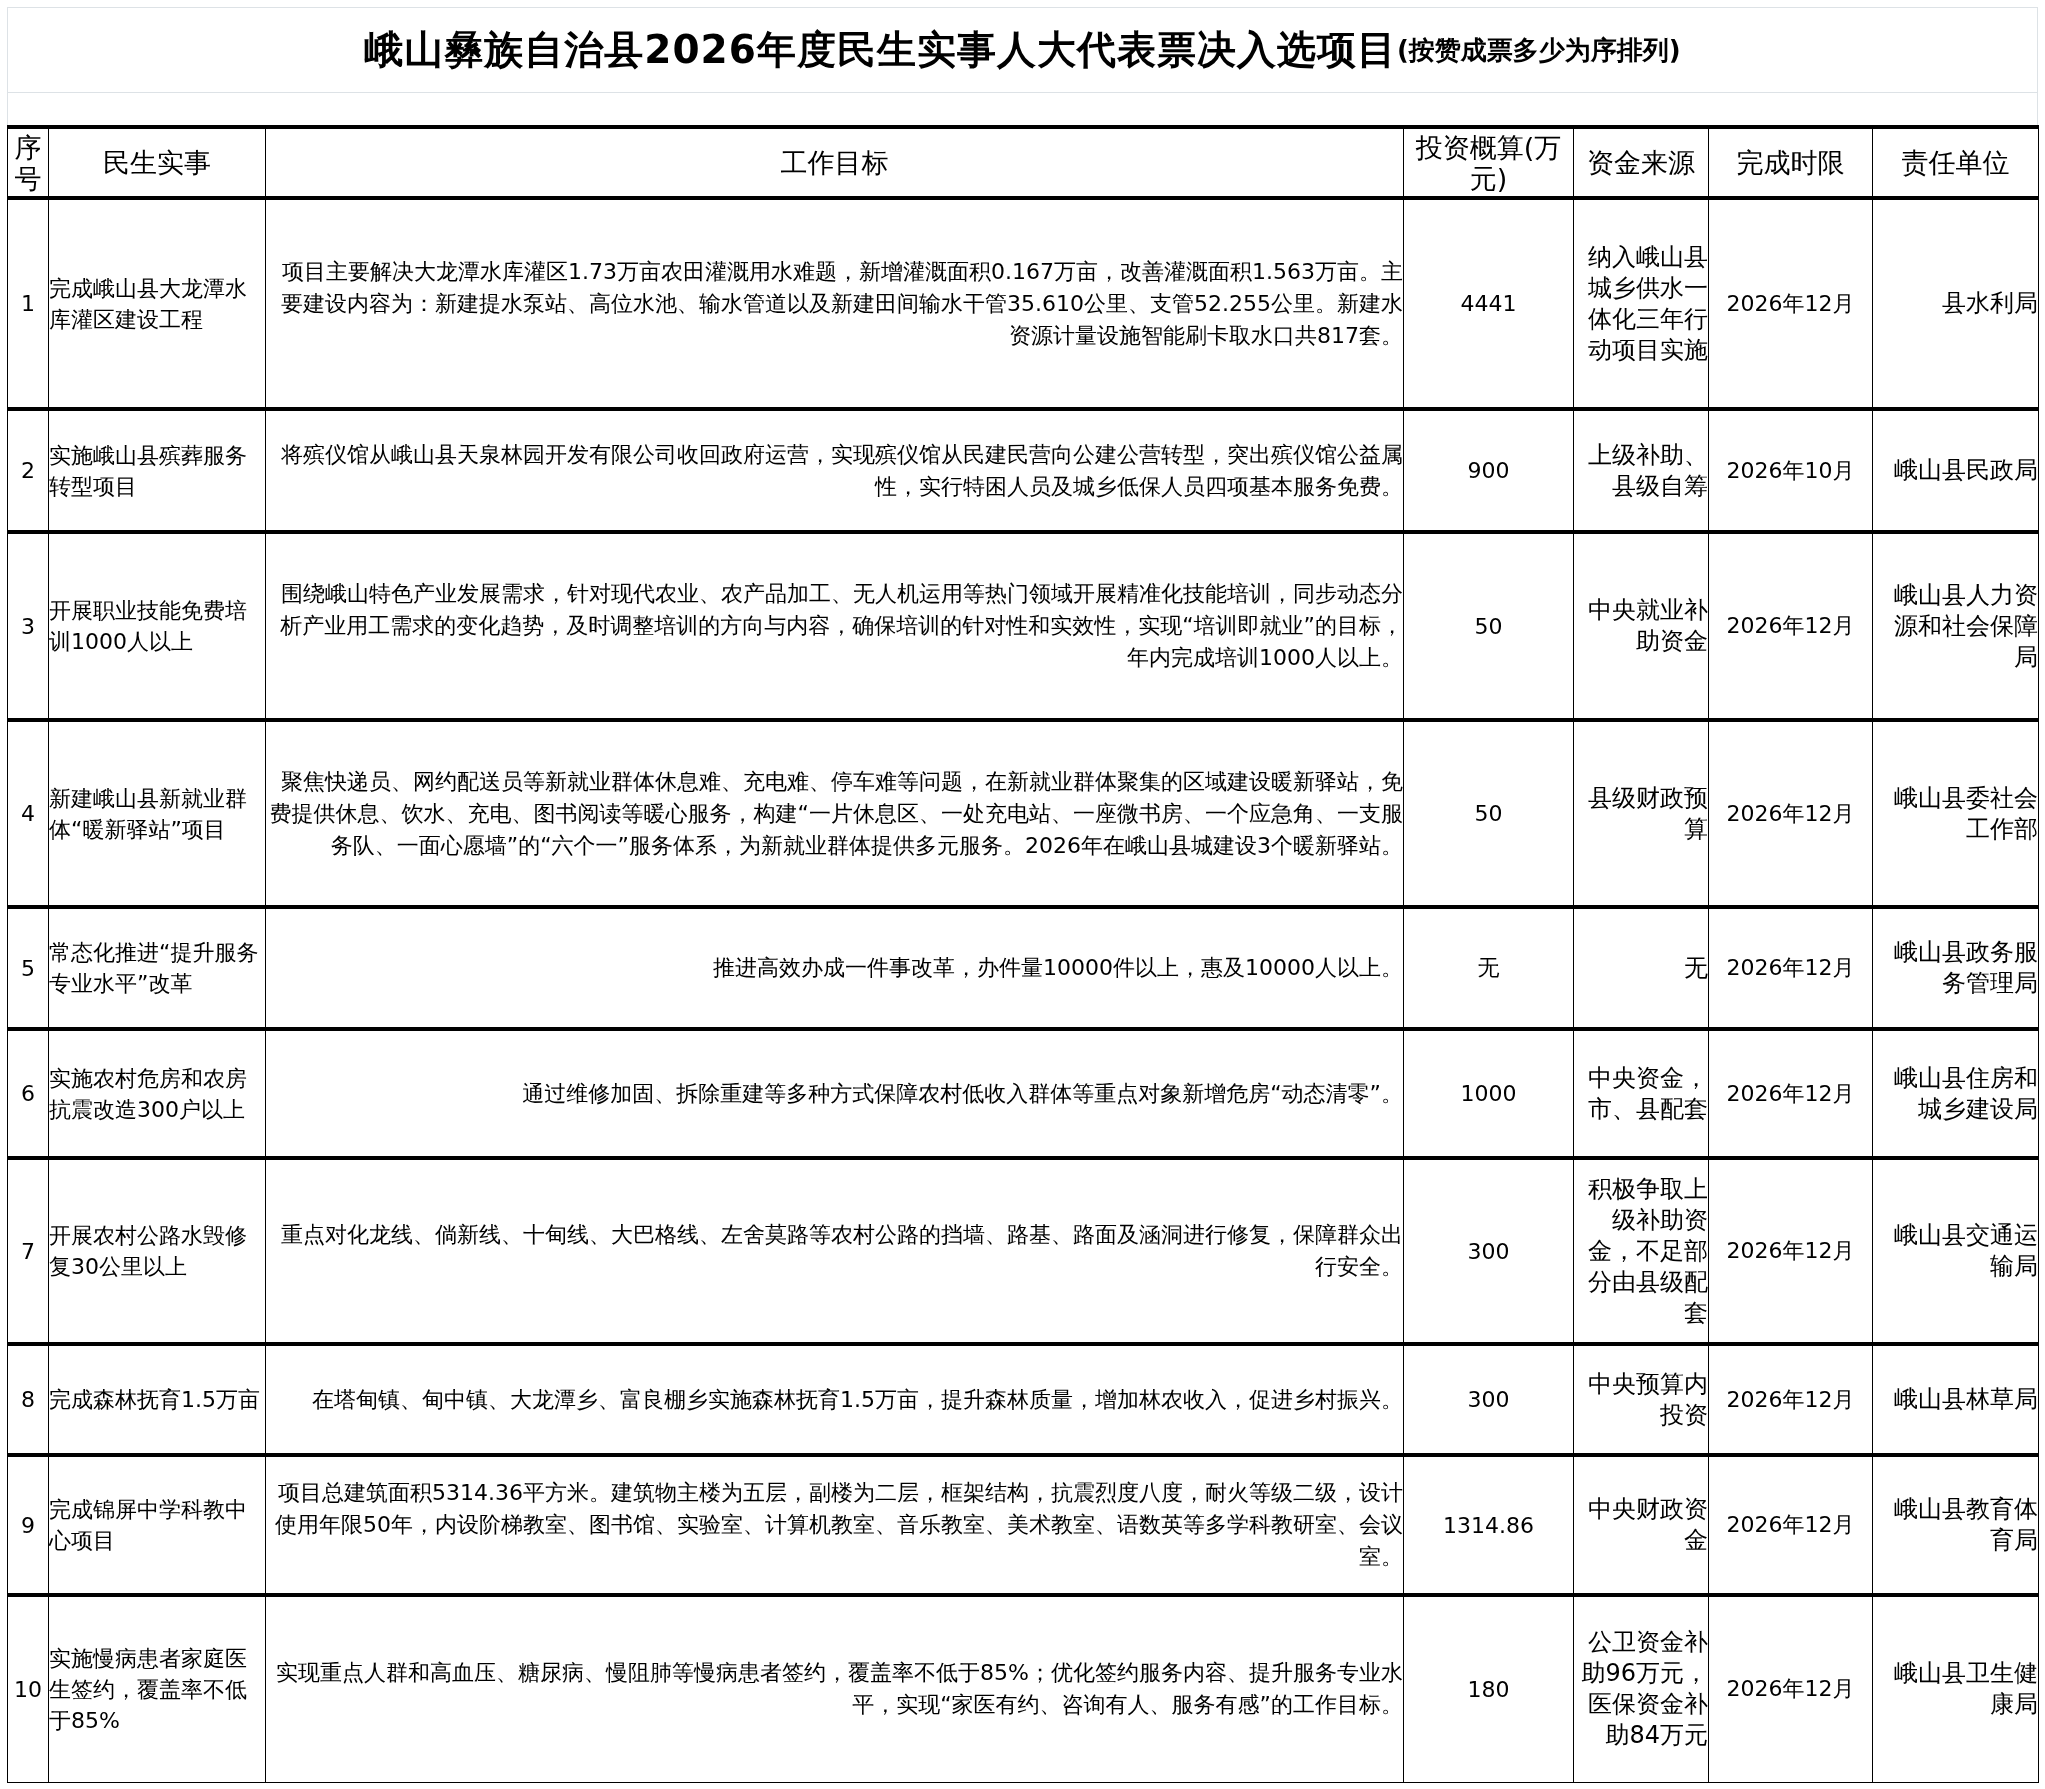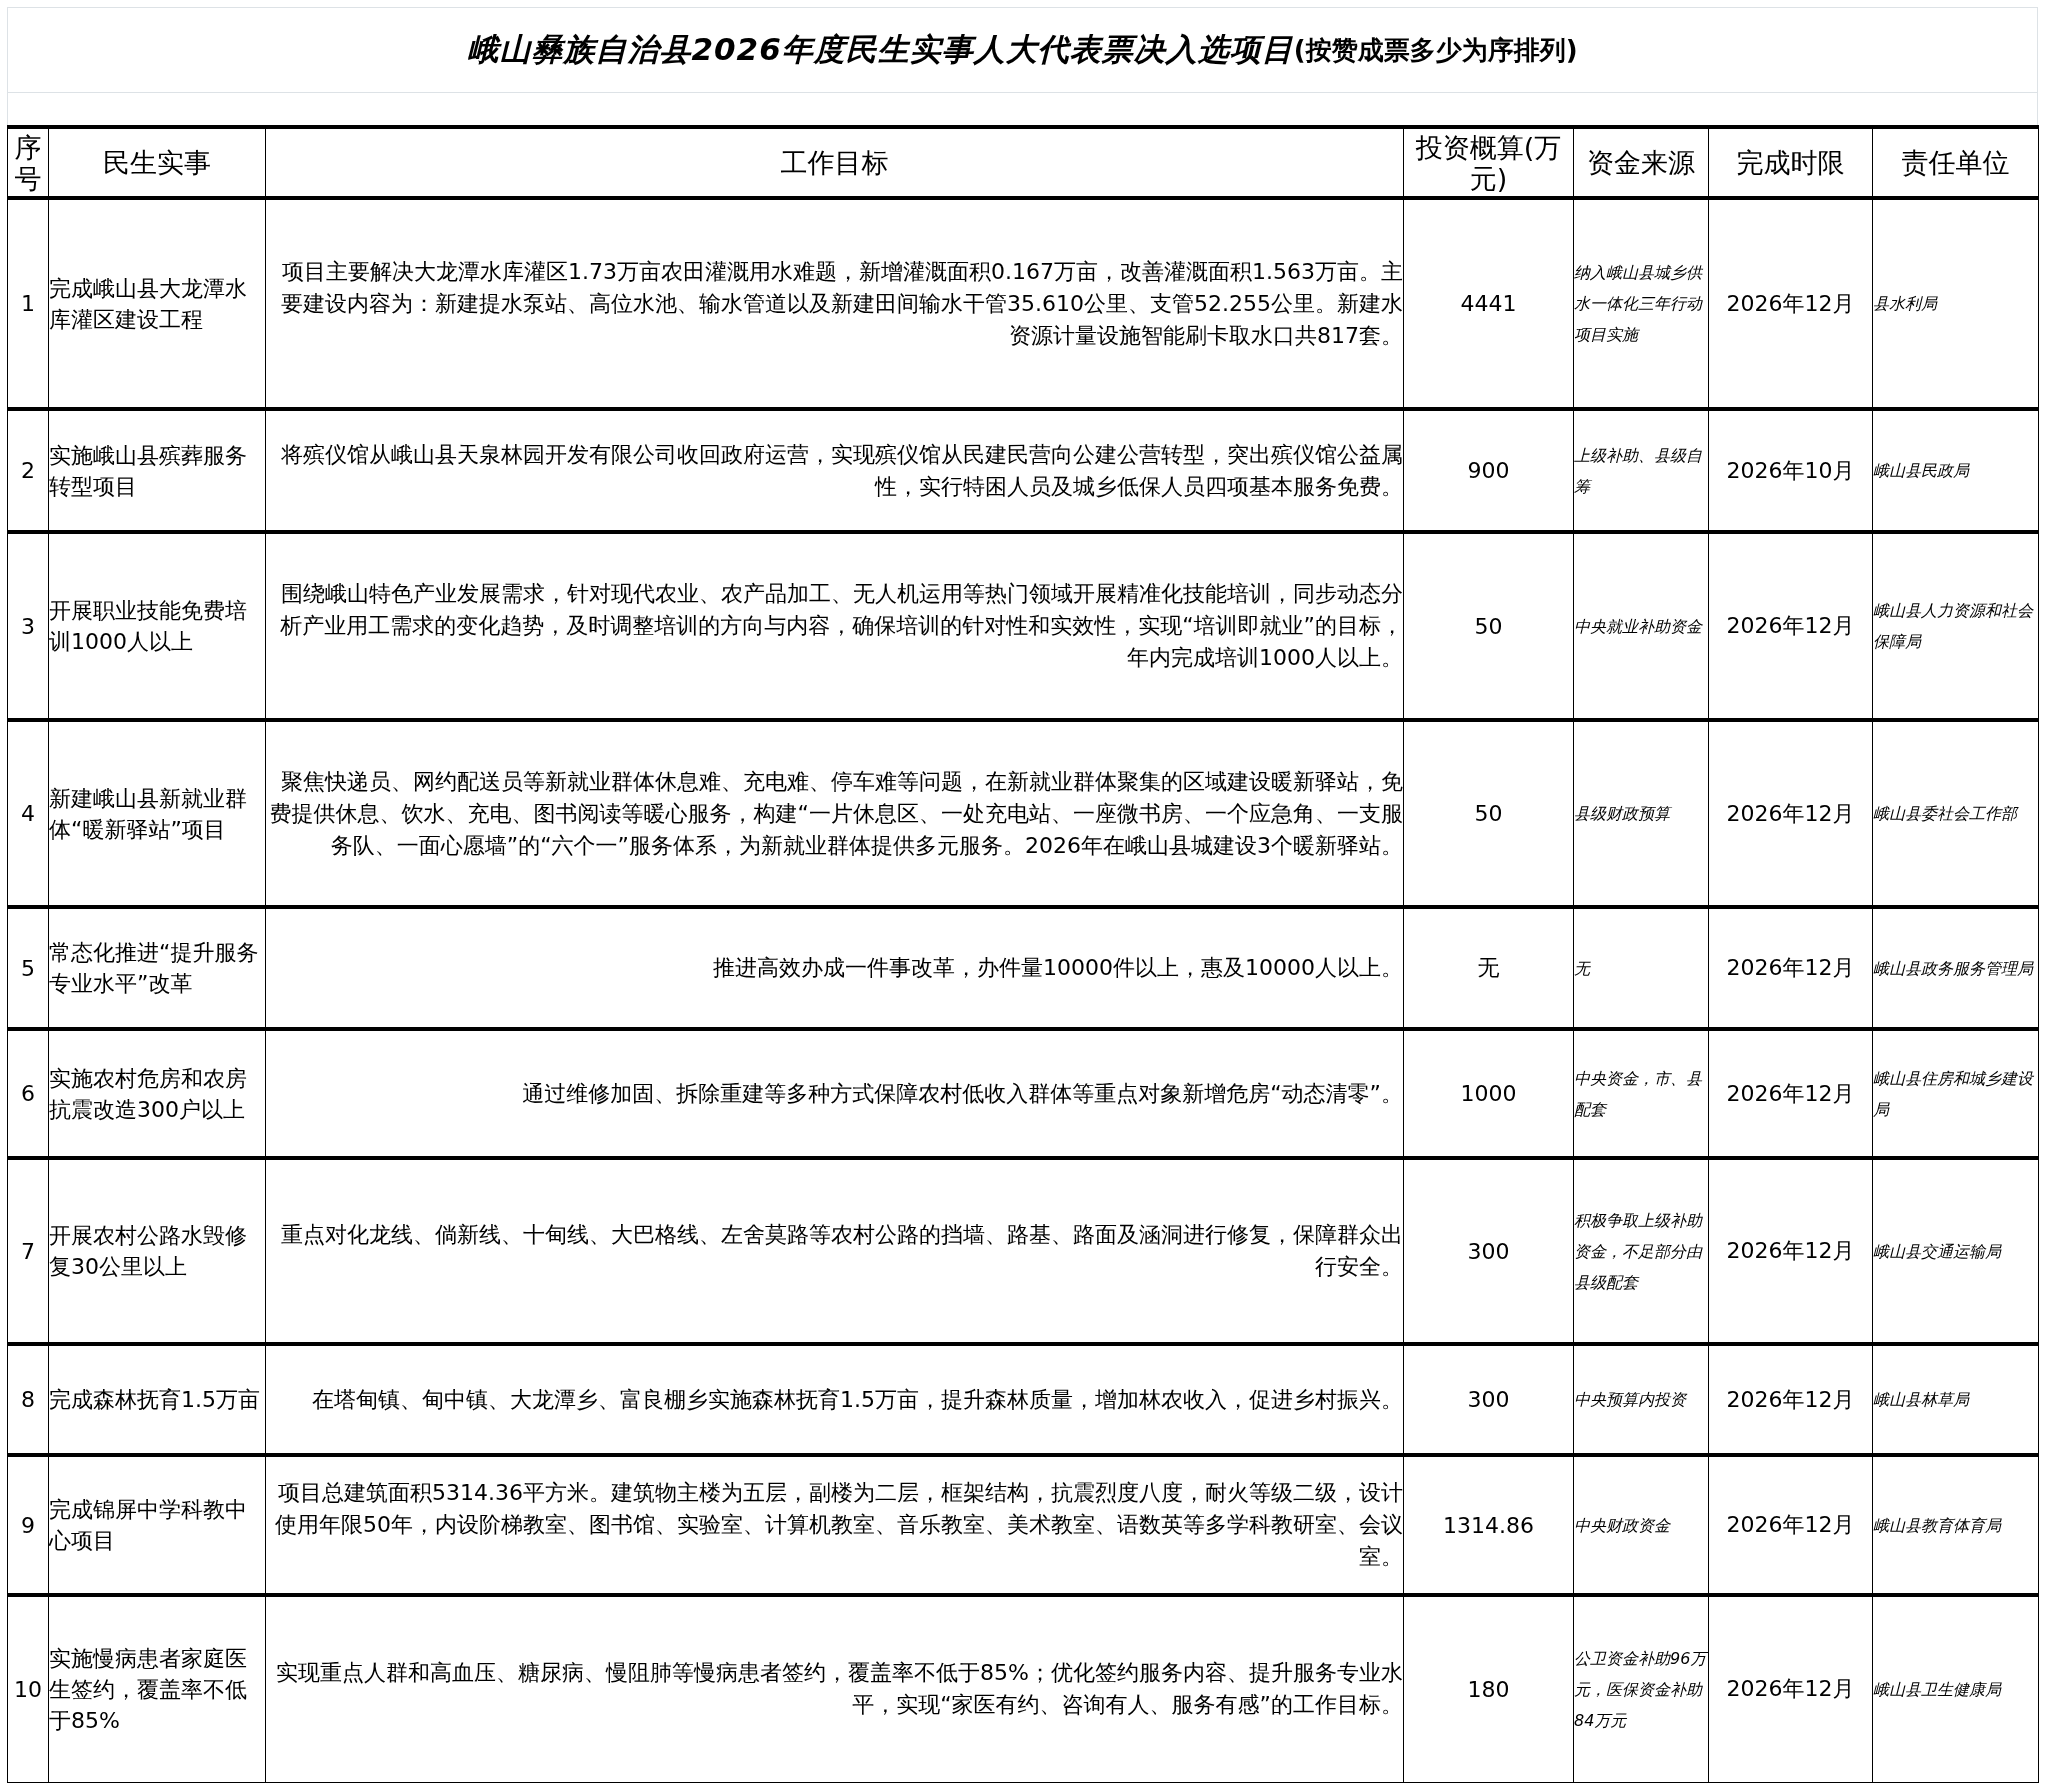--- a/index.html
+++ b/index.html
@@ -10,36 +10,36 @@
   }
   .title-panel {
     position: absolute; left: 7px; top: 7px; width: 2031px; height: 86px;
     border: 1px solid #dde2e6; box-sizing: border-box; border-bottom: 1px solid #dde2e6;
     display: flex; align-items: center; justify-content: center;
   }
   .spacer-panel {
     position: absolute; left: 7px; top: 93px; width: 2031px; height: 32px;
     border-left: 1px solid #dde2e6; border-right: 1px solid #dde2e6; box-sizing: border-box;
   }
-  .title-main { font-size: 31px; font-weight: bold; letter-spacing: 1px; white-space: nowrap; font-style: italic; }
+  .title-main { font-size: 39px; font-weight: bold; letter-spacing: 1px; white-space: nowrap; }
   .title-sub { font-size: 26px; font-weight: bold; white-space: nowrap; }
   table.grid {
     position: absolute; left: 7px; top: 125px;
     border-collapse: collapse; table-layout: fixed; width: 2031px;
   }
   table.grid td, table.grid th {
     border: 1px solid #000; padding: 0; vertical-align: middle; overflow: hidden;
   }
   table.grid tr.row-sep > td { border-top: 4px solid #000; }
   table.grid thead th { border-top: 4px solid #000; border-bottom: 4px solid #000; font-weight: normal; font-size: 27px; line-height: 31px; text-align: center; }
   td.c-idx { text-align: center; font-size: 22px; }
   td.c-item { text-align: left; font-size: 22px; line-height: 31px; padding-left: 2px; }
   td.c-goal { text-align: right; font-size: 22px; line-height: 32px; padding-left: 2px; padding-right: 1px; }
   td.c-num, td.c-date { text-align: center; font-size: 22px; }
-  td.c-src, td.c-unit { text-align: left; font-size: 16px; line-height: 31px; padding: 0 3px; font-style: italic; }
+  td.c-src, td.c-unit { text-align: right; font-size: 24px; line-height: 31px; padding: 0 3px; }
   th.h-idx { font-size: 27px; line-height: 30px; margin-top: 32px; }
 </style>
 </head>
 <body>
 
 <div class="title-panel">
   <span class="title-main">峨山彝族自治县2026年度民生实事人大代表票决入选项目</span>
     <span class="title-sub">(按赞成票多少为序排列)</span>
 </div>
 <div class="spacer-panel"></div>

